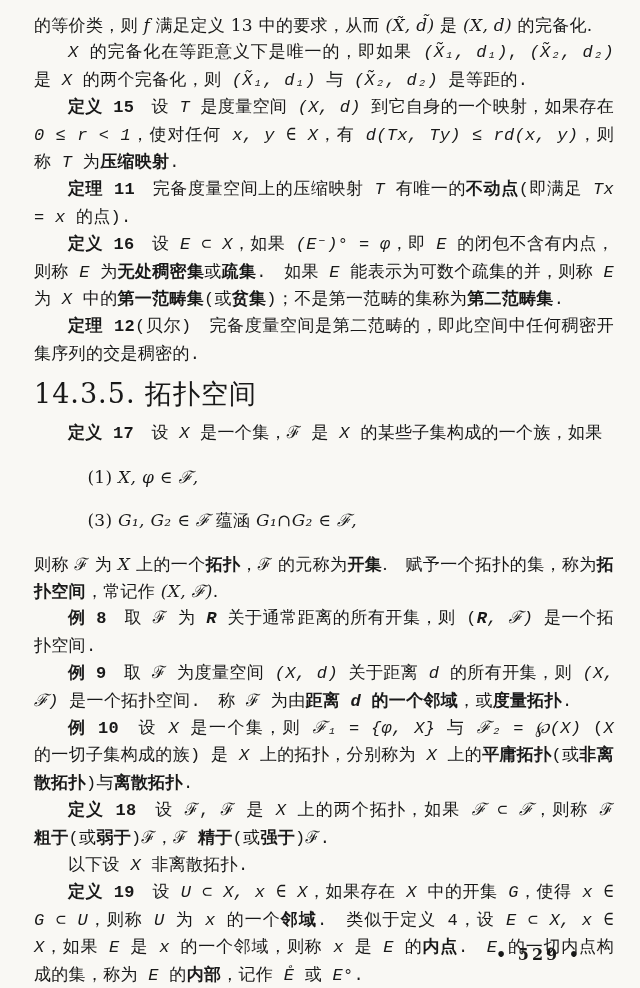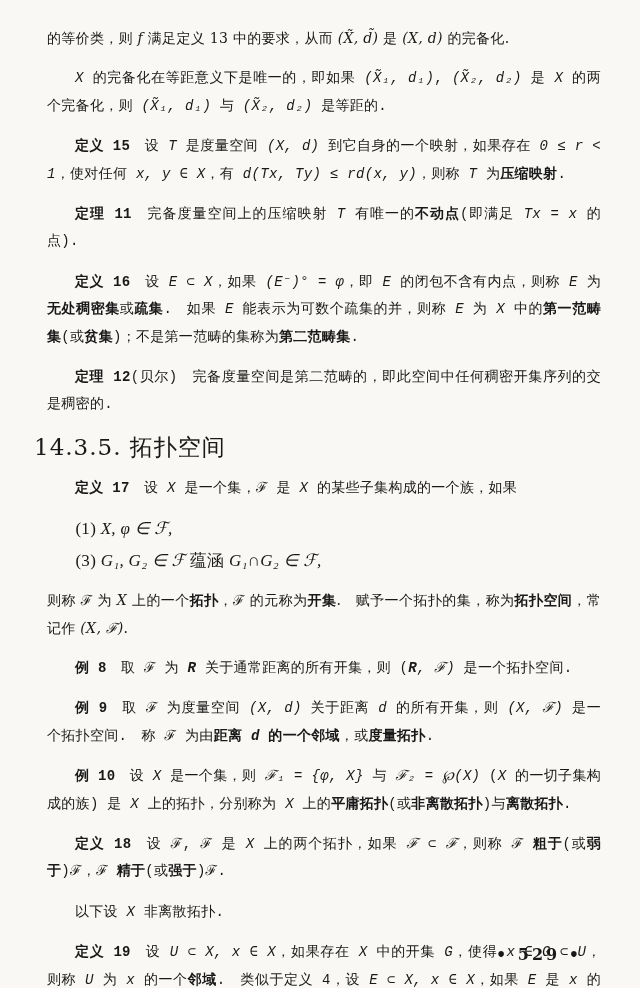--- a/index.html
+++ b/index.html
@@ -12,38 +12,37 @@
   .page{
     position:relative;
     width:640px;height:988px;
     box-sizing:border-box;
     padding:12px 26px 0 34px;
     background:#f9f8f4;
     overflow:hidden;
   }
   #page-body{width:100%;}
   .p{
-    margin:13px;
-    font-size:14px;
+    margin:0;
+    font-size:17px;
     line-height:27.4px;
     text-align:justify;
     letter-spacing:0.3px;
   }
   .p.indent{text-indent:2em;font-family:Liberation Mono, monospace;}
   .li{
-    margin:4px;
+    margin:16px;
     font-size:17px;
     line-height:27.4px;
     padding-left:2.2em;
     letter-spacing:0.3px;
-    font-family:Liberation Serif, serif;
   }
   .heading{
-    margin:0 0 11px 0;
-    font-size:23px;
+    margin:11px 0 11px 0;
+    font-size:27px;
     line-height:30px;
     letter-spacing:1px;
     font-weight:normal;
   }
   .b{font-weight:bold;}
   .i{font-style:italic;}
   .bi{font-weight:bold;font-style:italic;}
   .sub{font-size:66%;font-style:italic;vertical-align:-0.3em;}
   .bigop{
     display:inline-flex;flex-direction:column;align-items:center;

